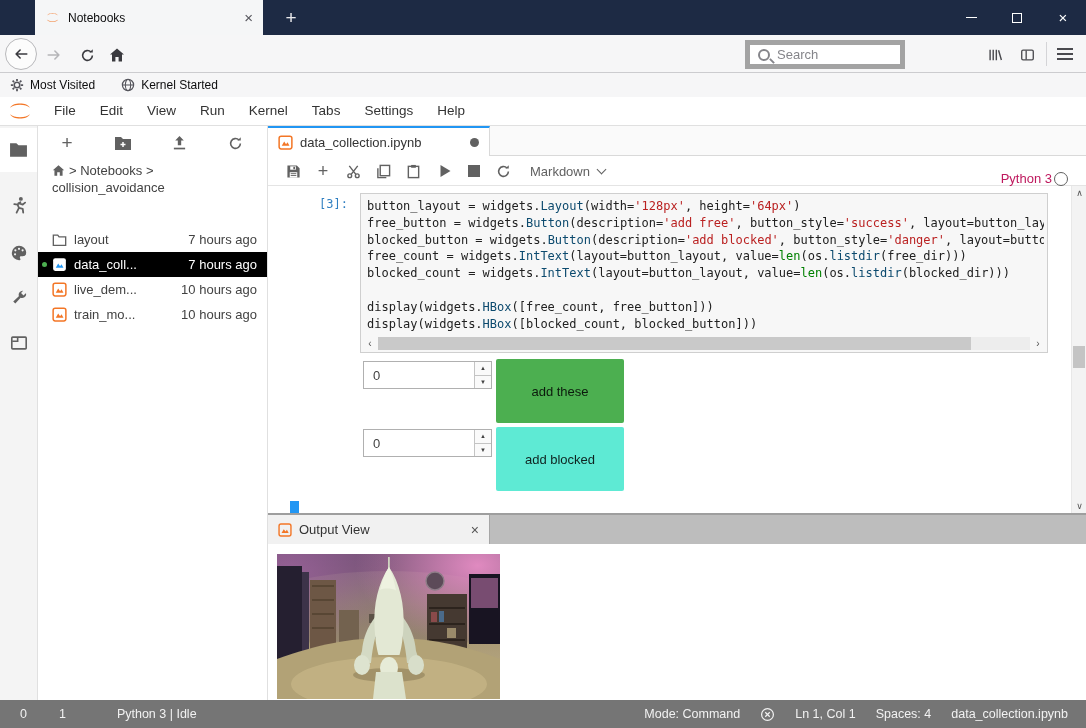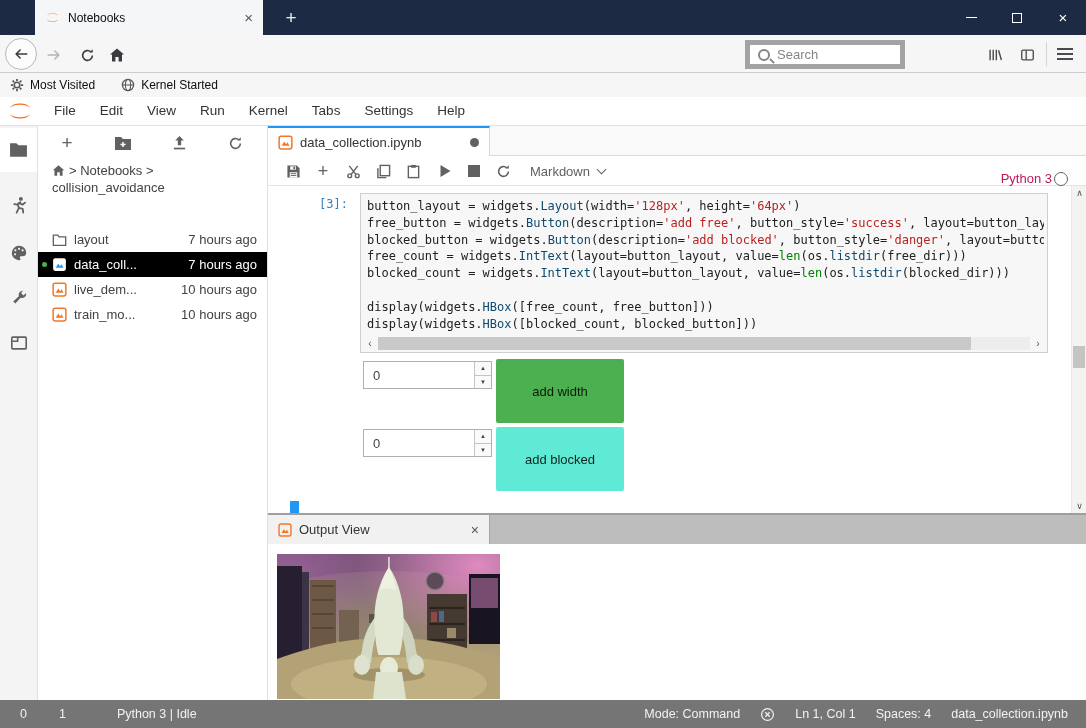--- a/index.html
+++ b/index.html
@@ -430,21 +430,21 @@
       </div>
 
       <div class="inttext" style="left:95px;top:175px">
         <span>0</span>
         <span class="spinner">
           <span class="spin-btn up">▲</span>
           <span class="spin-btn">▼</span>
         </span>
       </div>
       <div class="wbtn" style="left: 228px; top: 173px; background: rgb(76, 175, 80);">
-        <span>add width</span>
+        <span>add these</span>
       </div>
 
       <div class="inttext" style="left:95px;top:243px">
         <span>0</span>
         <span class="spinner">
           <span class="spin-btn up">▲</span>
           <span class="spin-btn">▼</span>
         </span>
       </div>
       <div class="wbtn" style="left: 228px; top: 241px; background: #5eead4;">

